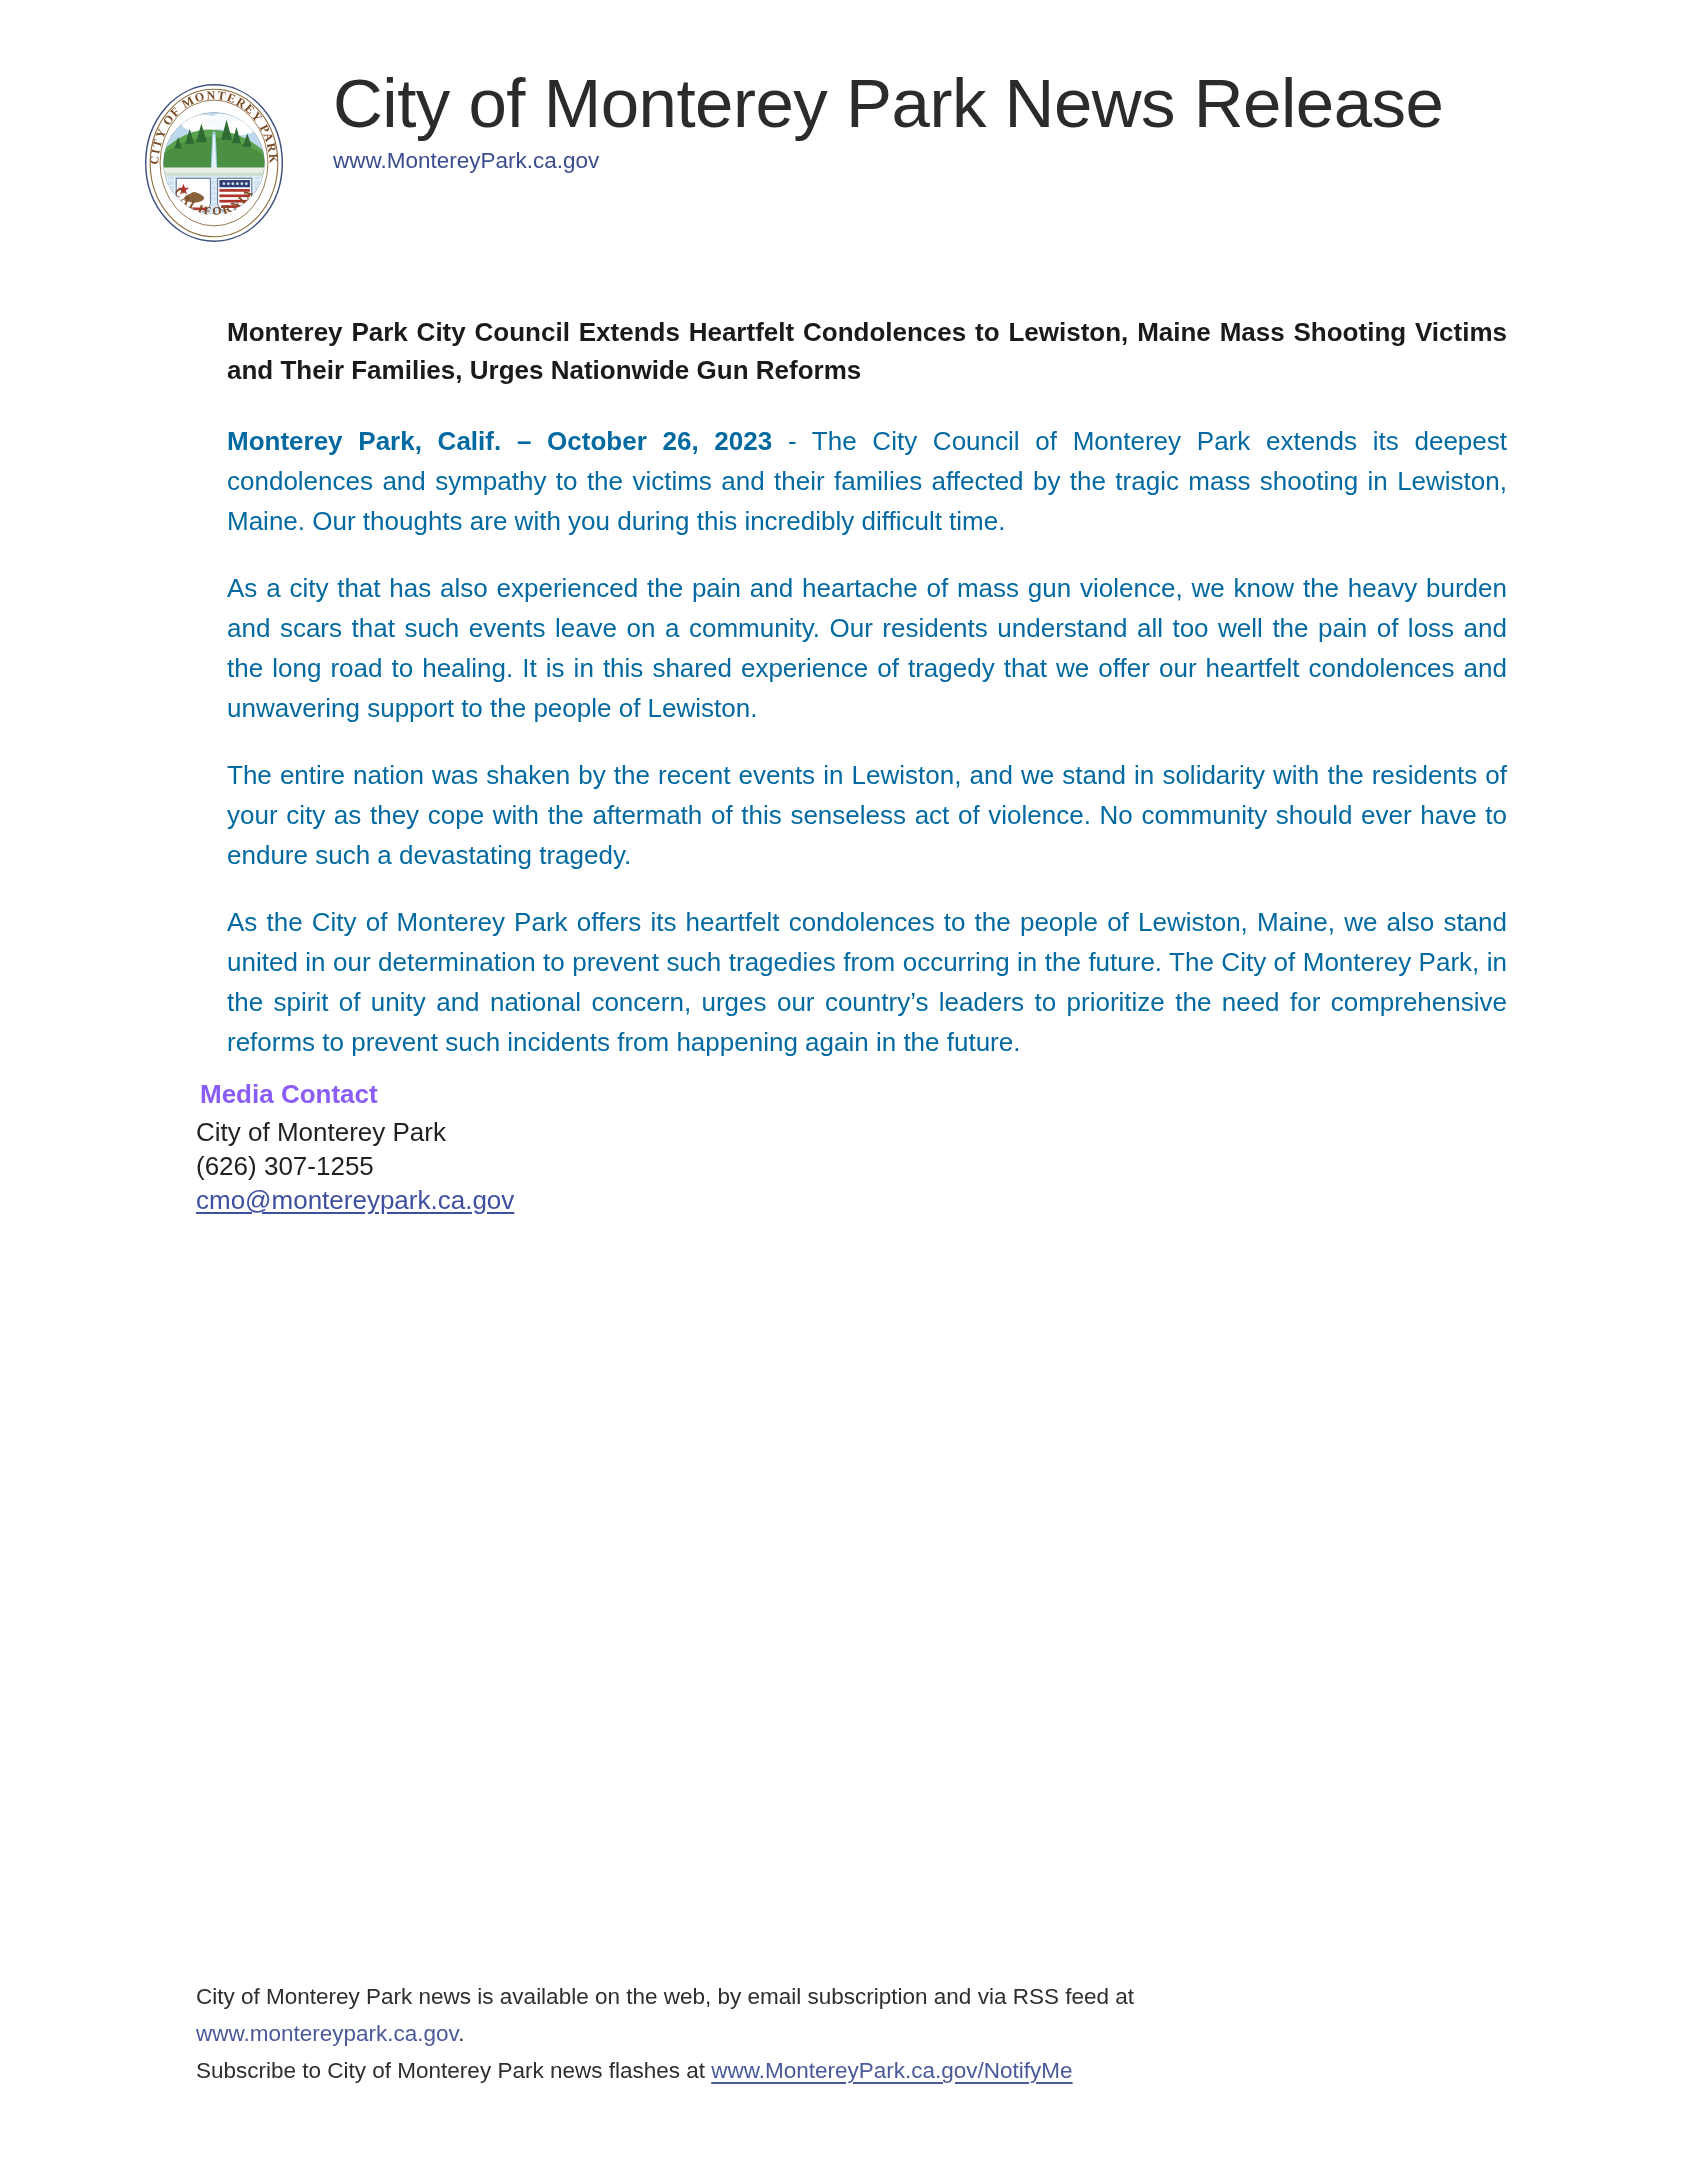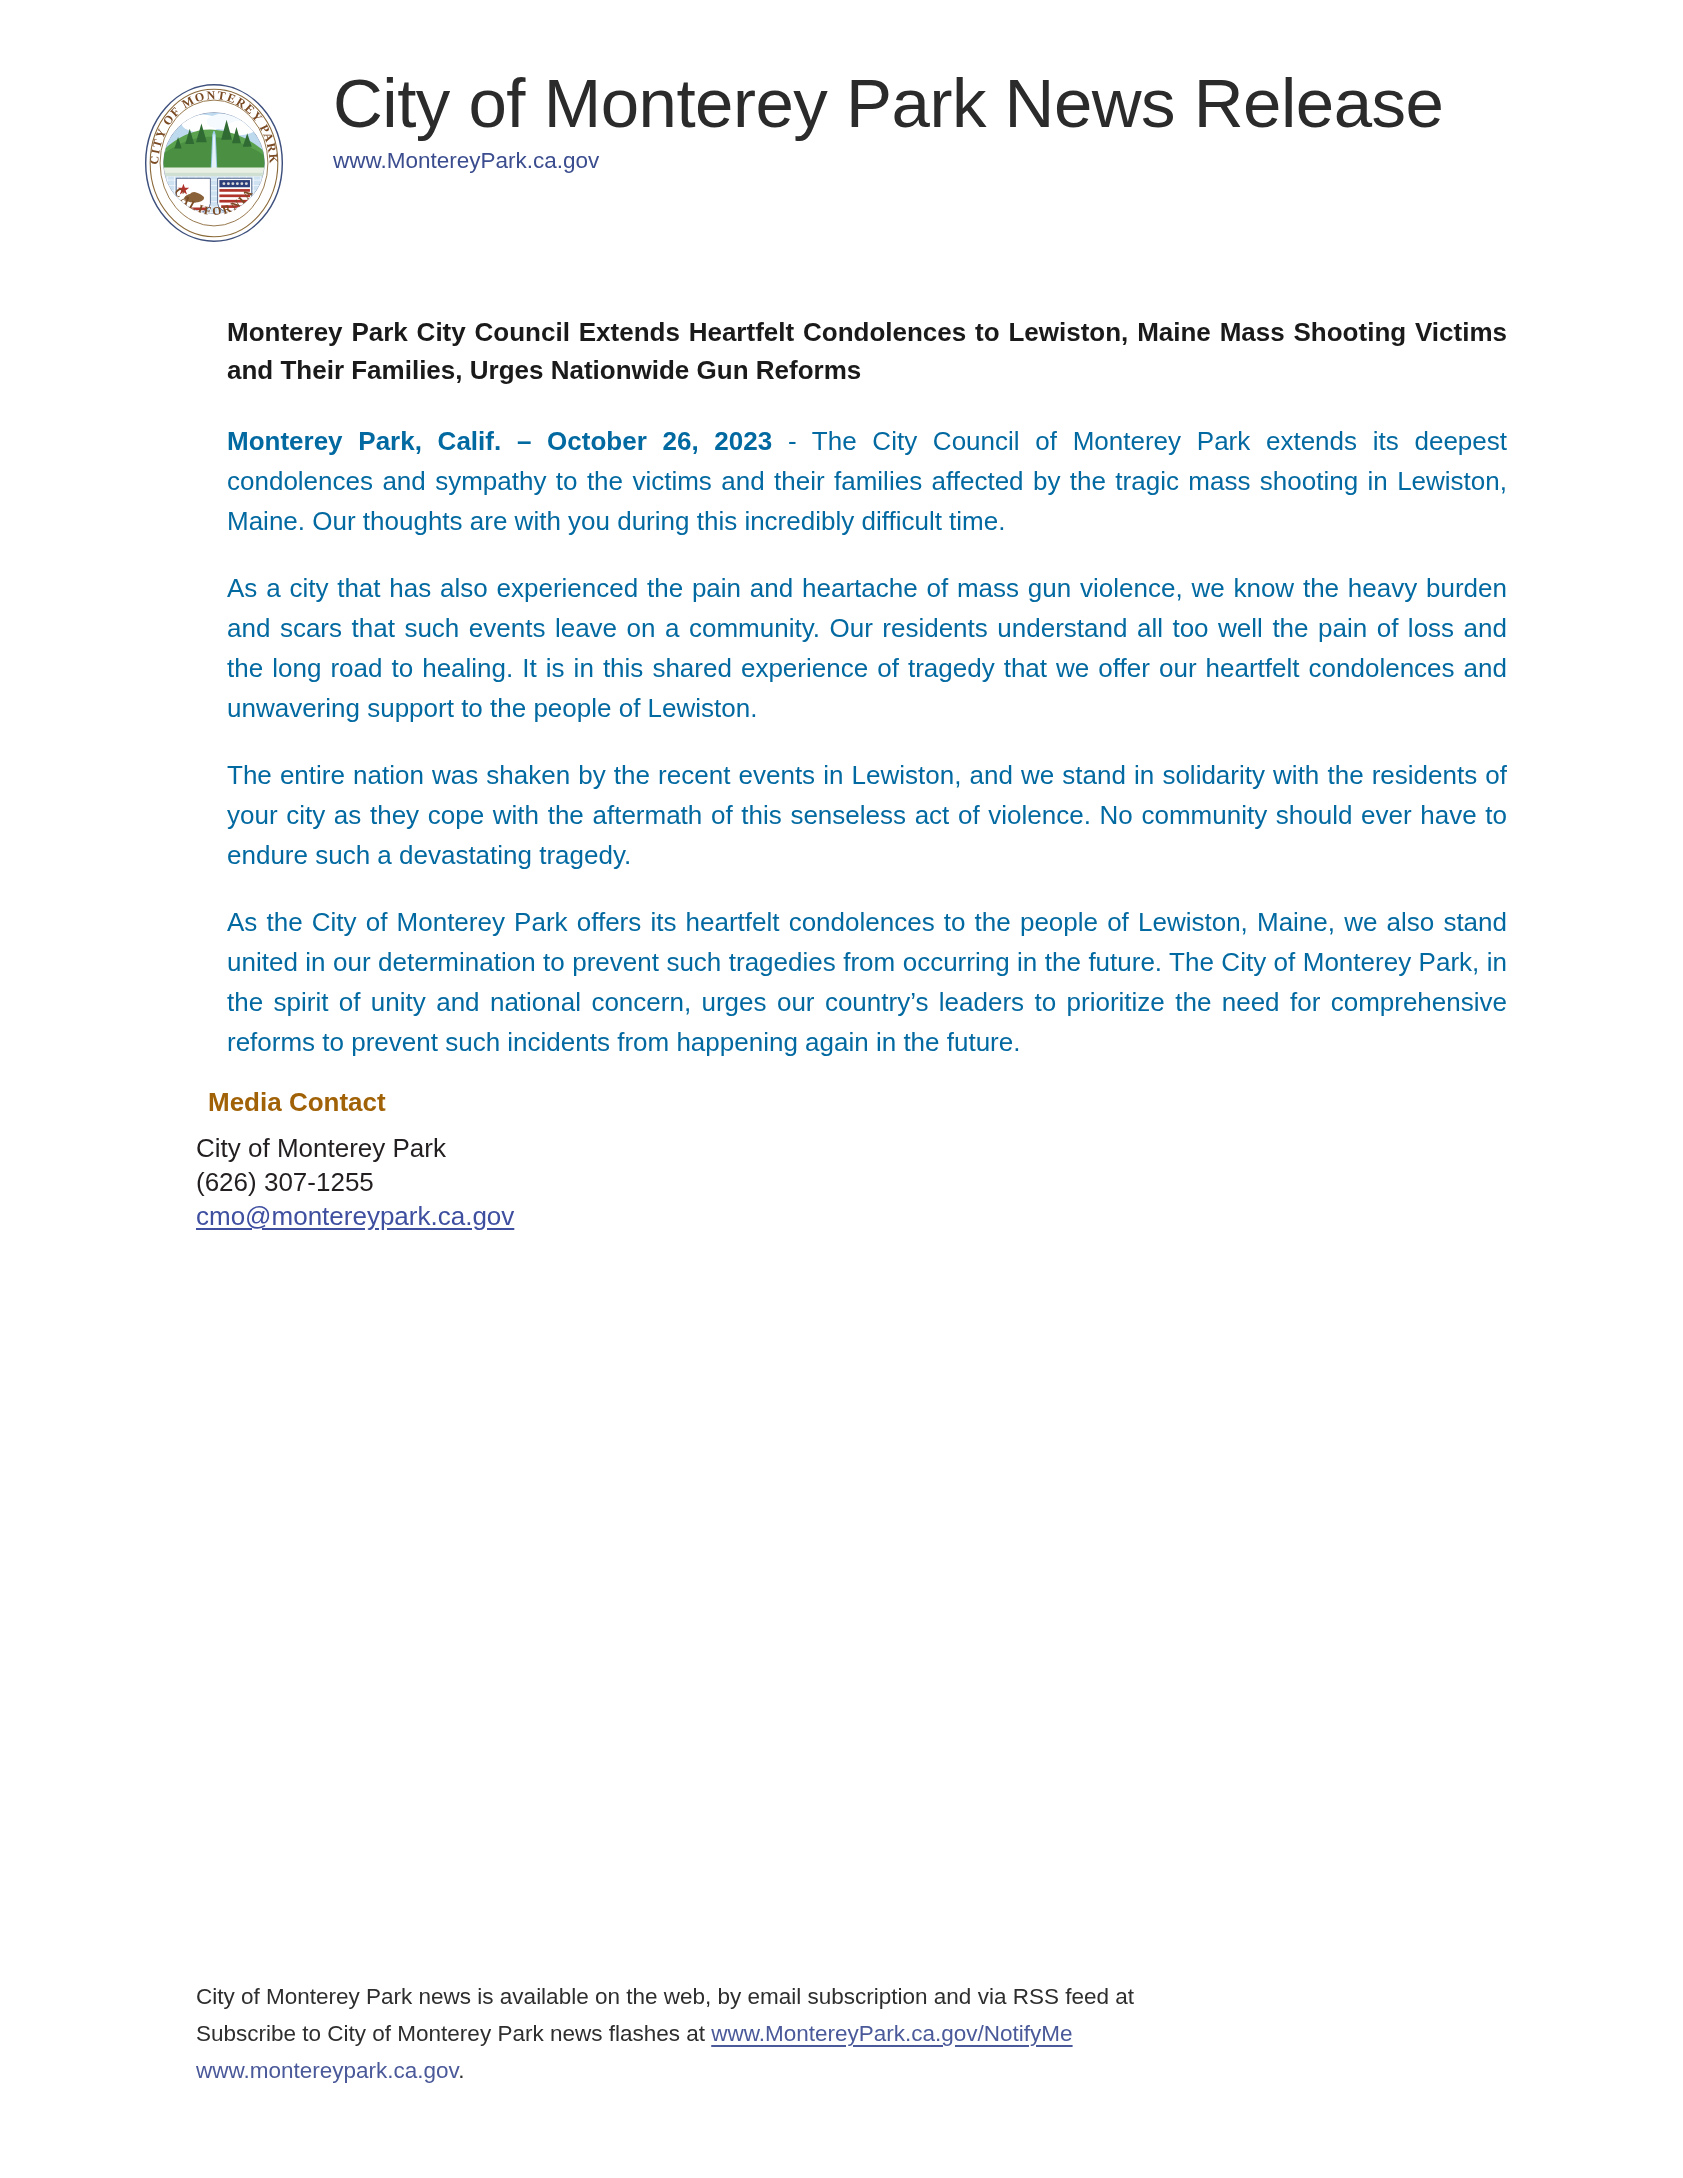--- a/index.html
+++ b/index.html
@@ -106,22 +106,22 @@
     position: absolute;
     left: 196px;
     top: 1073px;
     width: 810px;
   }
   .contact-heading {
     font-family: "Liberation Sans", sans-serif;
     font-weight: bold;
     font-size: 26px;
     line-height: 34px;
-    color: #a16207;
-    margin: 12px;
+    color: #8b5cf6;
+    margin: 4px;
   }
   .contact-line {
     font-family: "Liberation Sans", sans-serif;
     font-weight: 400;
     font-size: 26px;
     line-height: 34px;
     color: #231f20;
     margin: 0;
     white-space: nowrap;
   }
@@ -276,18 +276,18 @@
 
   <div class="contact">
     <p class="contact-heading">Media Contact</p>
     <p class="contact-line">City of Monterey Park</p>
     <p class="contact-line">(626) 307-1255</p>
     <p class="contact-line"><span class="contact-email">cmo@montereypark.ca.gov</span></p>
   </div>
 
   <div class="footer">
     <p class="footer-line">City of Monterey Park news is available on the web, by email subscription and via RSS feed at</p>
+    <p class="footer-line"><span class="footer-link-plain">www.montereypark.ca.gov</span><span>.</span></p>
     <p class="footer-line"><span>Subscribe to City of Monterey Park news flashes at </span><span class="footer-link-underline">www.MontereyPark.ca.gov/NotifyMe</span></p>
-    <p class="footer-line"><span class="footer-link-plain">www.montereypark.ca.gov</span><span>.</span></p>
   </div>
 
 </div>
 
 
 </body></html>

